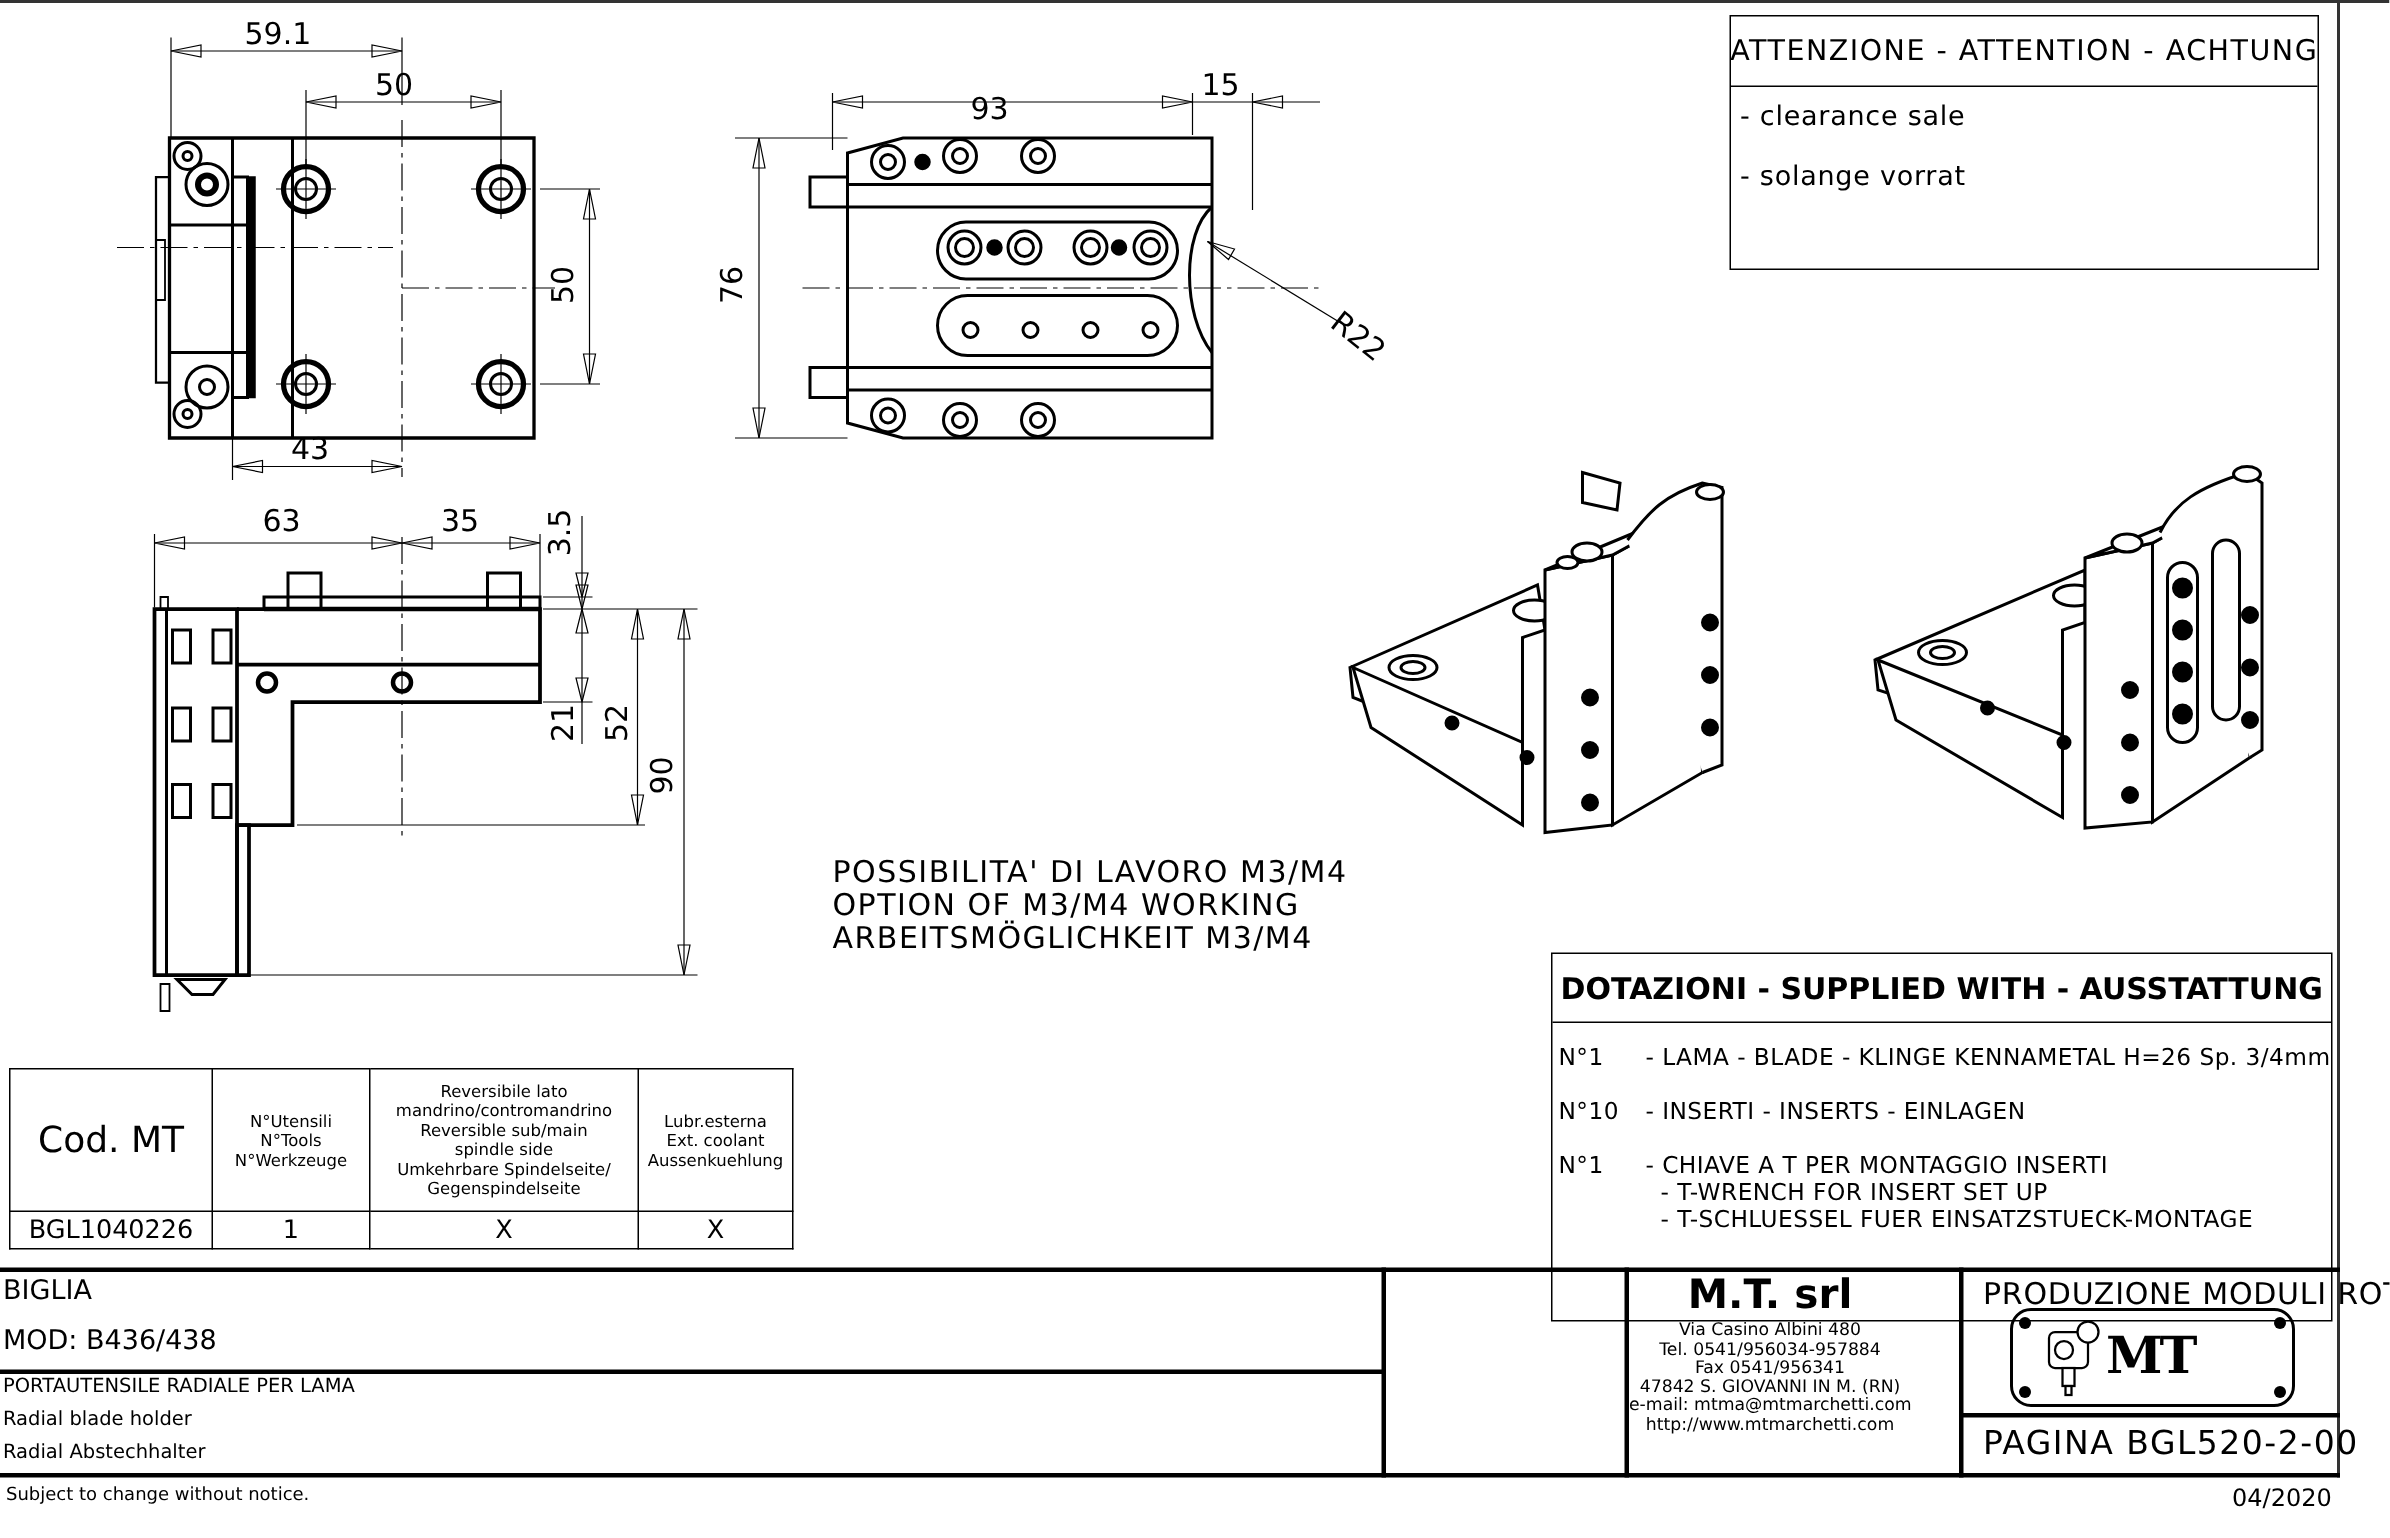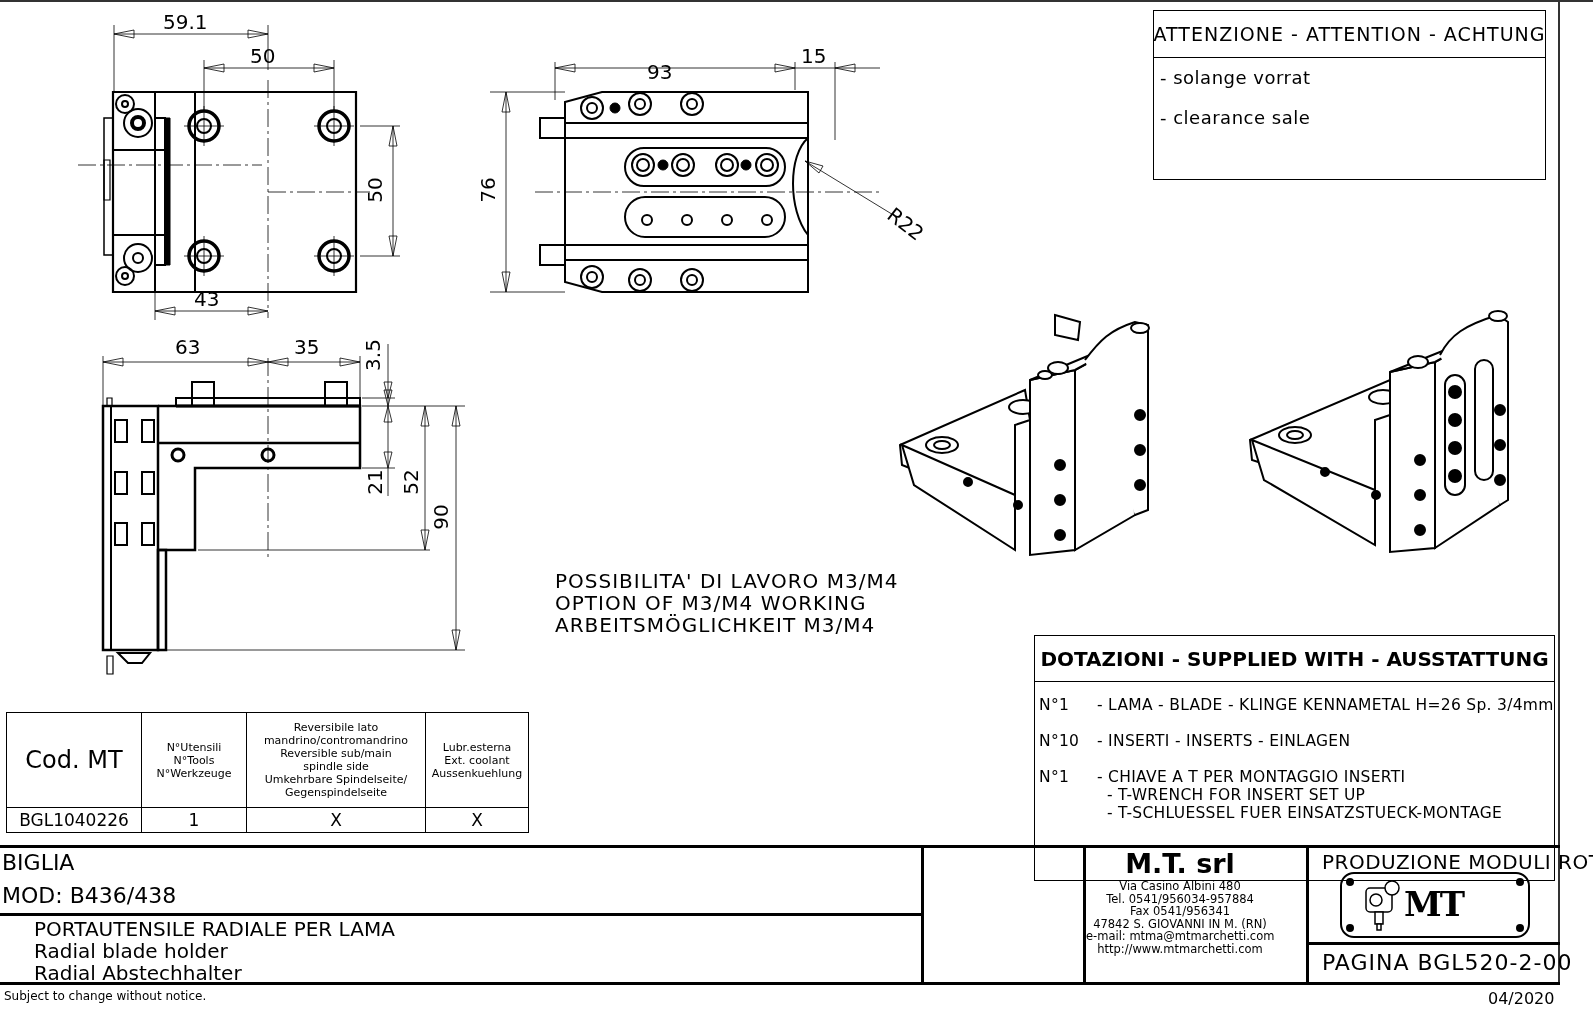--- a/index.html
+++ b/index.html
@@ -25,22 +25,22 @@
 
   
   table.code { position:absolute; left:6px; top:712px; border-collapse:collapse; }
   table.code td { border:1.5px solid #000; text-align:center; vertical-align:middle; padding:0 2px; font-family:"DejaVu Sans", sans-serif; }
   .c-big { font-size:24px; width:130px; height:94px; }
   .c-small { font-size:11px; line-height:13px; }
   .c-val { font-size:17px; height:24px; }
 
   
   .tb-line { background:#000; }
-  .tb-txt { font-size:22px; }
-  .tb-txt-s { font-size:20px;margin-left:32px; }
+  .tb-txt { font-size:18px; }
+  .tb-txt-s { font-size:13px; }
   .mt-addr { font-size:11.5px; line-height:12.5px; text-align:center; }
   .logo-box { left:1340px; top:872px; width:190px; height:66px; border:2.5px solid #000; border-radius:14px; box-sizing:border-box; }
   svg.drw { position:absolute; overflow:visible; }
   svg.drw * { vector-effect:non-scaling-stroke; }
   .dim { font-family:"DejaVu Sans", sans-serif; font-size:20px; }
 </style>
 </head>
 <body>
 
 <div class="abs frame-top"></div>
@@ -298,22 +298,22 @@
     <circle cx="260" cy="110" r="5" fill="#000"></circle>
       <circle cx="260" cy="145" r="5" fill="#000"></circle>
       <circle cx="260" cy="180" r="5" fill="#000"></circle>
     <circle cx="85" cy="172" r="4" fill="#000"></circle>
       <circle cx="136" cy="195" r="4" fill="#000"></circle>
   </g>
 </svg>
 
 <div class="abs attn">
   <div class="hdr t">ATTENZIONE - ATTENTION - ACHTUNG</div>
+  <div class="row t">- clearance sale</div>
   <div class="row t">- solange vorrat</div>
-  <div class="row t">- clearance sale</div>
 </div>
 
 <div class="abs note t">
   <div>POSSIBILITA' DI LAVORO M3/M4</div>
   <div>OPTION OF M3/M4 WORKING</div>
   <div>ARBEITSMÖGLICHKEIT M3/M4</div>
 </div>
 
 <div class="abs sup">
   <div class="hdr t">DOTAZIONI - SUPPLIED WITH - AUSSTATTUNG</div>

